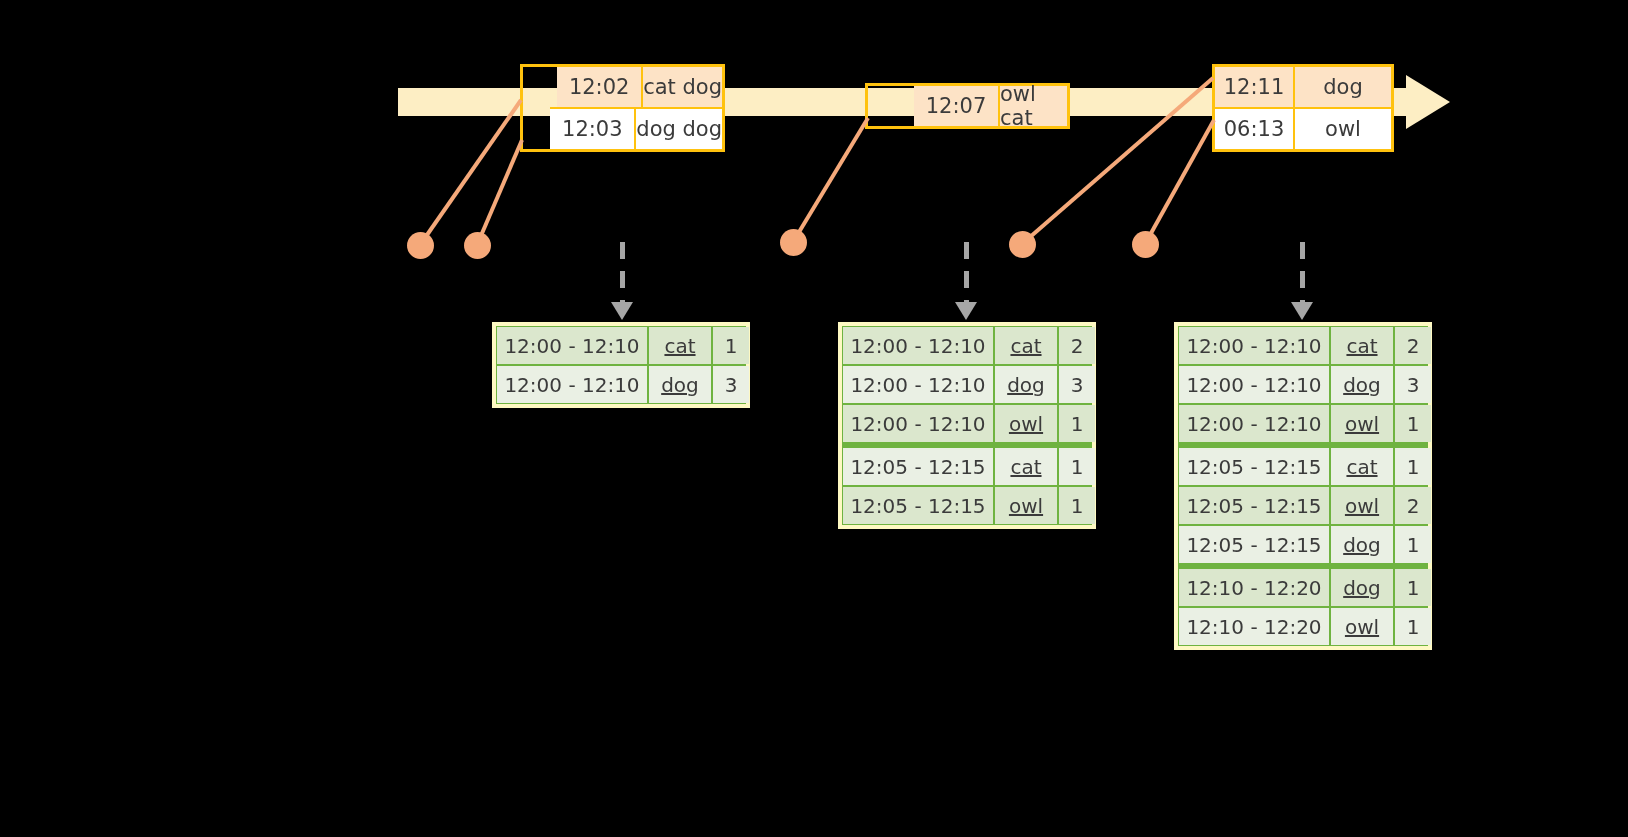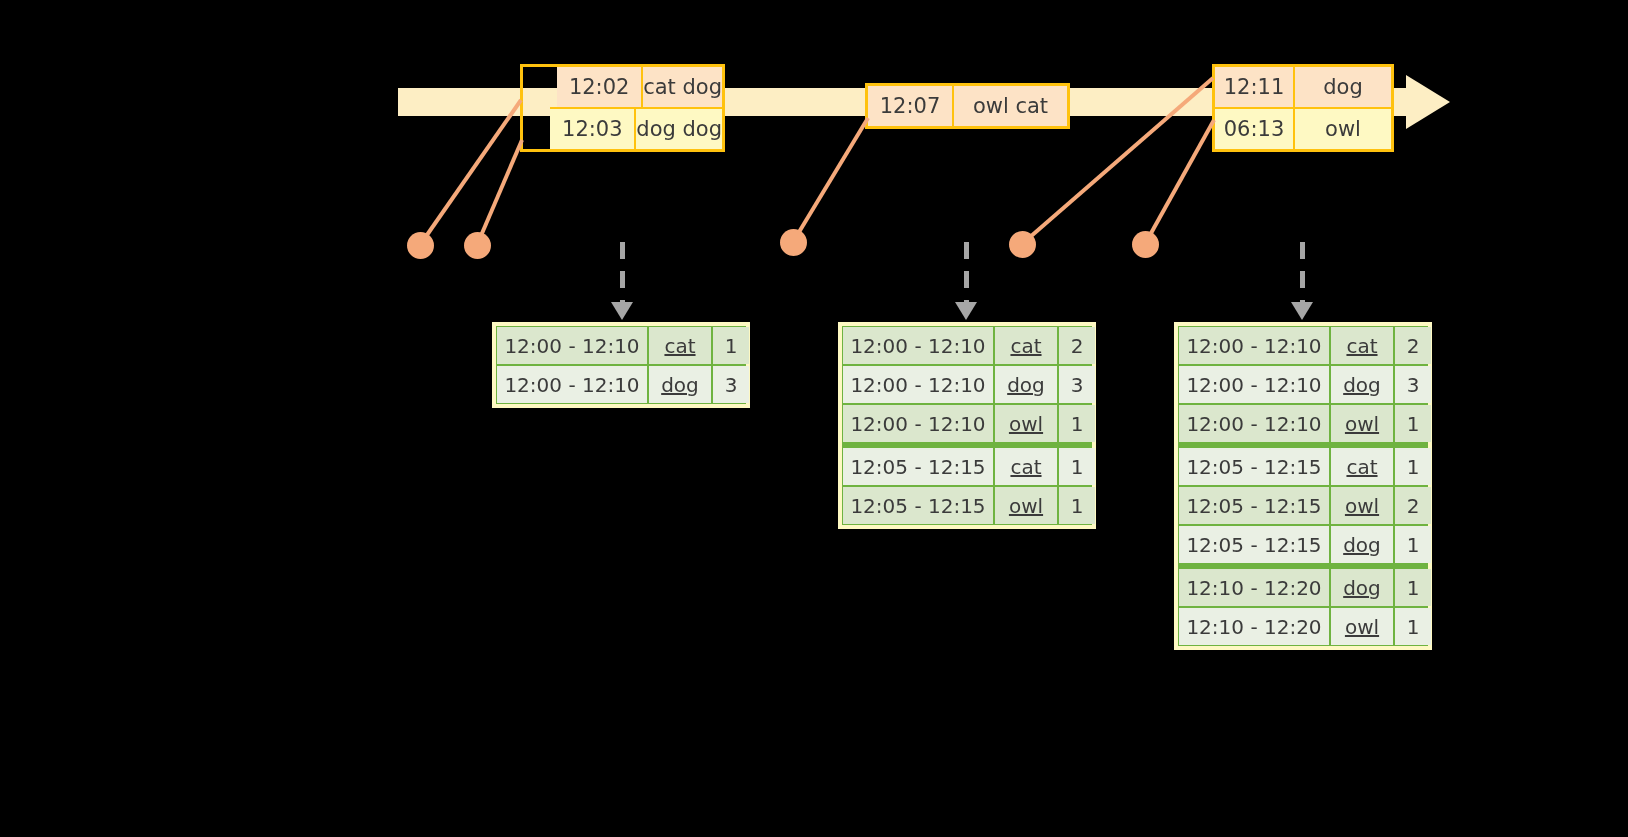--- a/index.html
+++ b/index.html
@@ -22,32 +22,32 @@
   }
 
   
   .ev{
     position:absolute;border:3px solid #ffc20e;box-sizing:border-box;
     display:flex;flex-direction:column;
   }
   .ev-row{display:flex;height:40px;}
   .ev-row + .ev-row{border-top:2px solid #ffc20e;}
   .ev-row.dark .cell{background:#fde3c6;}
-  .ev-row.light .cell{background:#fef9c3;}
+  .ev-row.light .cell{background:#ffffff;}
   .ev .cell{
     display:flex;align-items:center;justify-content:center;
     font-size:21px;color:#3b3b3b;box-sizing:border-box;
   }
   .ev .cell.time{width:88px;border-right:2px solid #ffc20e;}
   .ev .cell.val{flex:1;}
 
   #ev1{left:520px;top:64px;width:205px;align-items:flex-end;}
   #ev1 .cell.time{width:86px;}
   #ev2{left:865px;top:83px;width:205px;}
-  #ev2 .cell.time{width:86px;}
+  #ev2 .cell.time{width:86px;margin-left:46px;}
   #ev3{left:1212px;top:64px;width:182px;}
   #ev3 .cell.time{width:80px;text-align:center;}
 
   
   .connectors{position:absolute;left:0;top:0;width:1628px;height:837px;
     pointer-events:none;}
   .dot{
     position:absolute;width:27px;height:27px;border-radius:50%;
     background:#f5a97a;
   }

